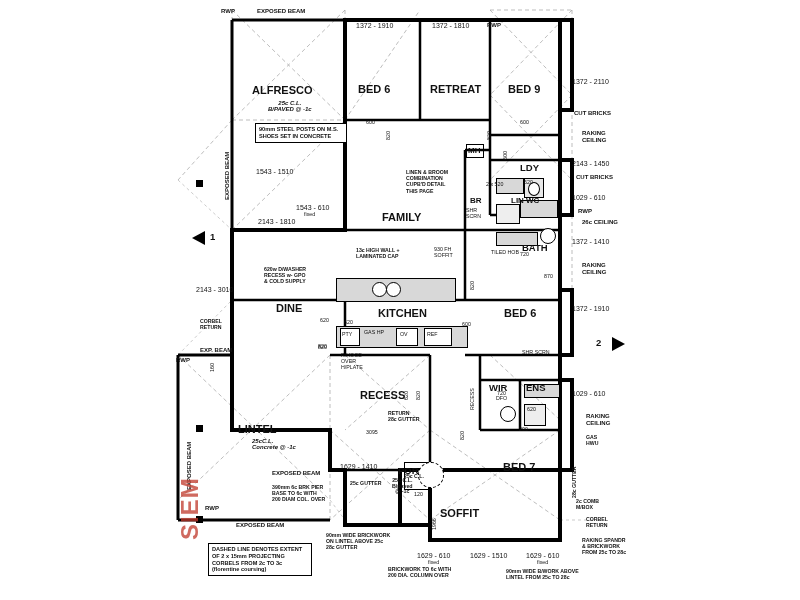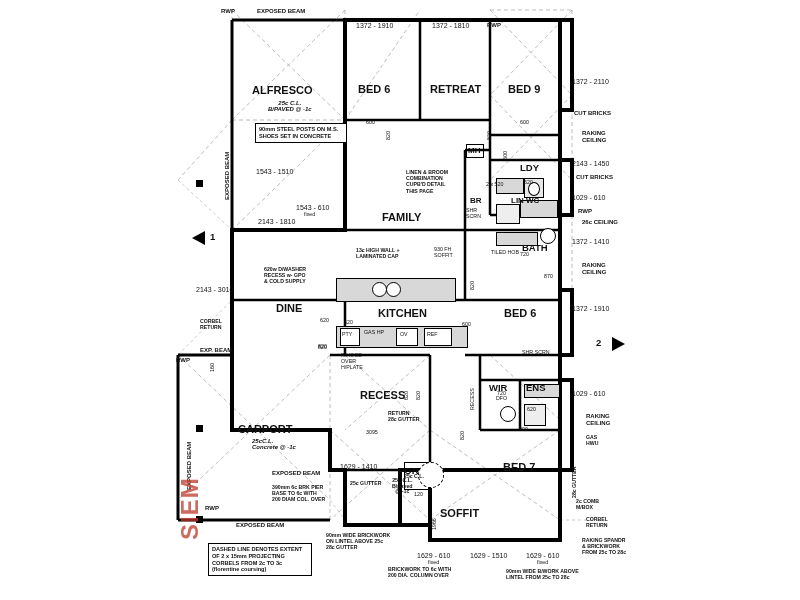--- a/index.html
+++ b/index.html
@@ -170,21 +170,21 @@
   <div class="lbl room" style="left:508px;top:84px;">BED 9</div>
   <div class="lbl room-sm" style="left:520px;top:163px;">LDY</div>
   <div class="lbl room-sm" style="left:522px;top:243px;">BATH</div>
   <div class="lbl room" style="left:382px;top:212px;">FAMILY</div>
   <div class="lbl room" style="left:276px;top:303px;">DINE</div>
   <div class="lbl room" style="left:378px;top:308px;">KITCHEN</div>
   <div class="lbl room" style="left:504px;top:308px;">BED 6</div>
   <div class="lbl room" style="left:360px;top:390px;">RECESS</div>
   <div class="lbl room-sm" style="left:489px;top:383px;">WIR</div>
   <div class="lbl room-sm" style="left:526px;top:383px;">ENS</div>
-  <div class="lbl room" style="left:238px;top:424px;">CARPORT</div>
+  <div class="lbl room" style="left:238px;top:424px;">LINTEL</div>
   <div class="lbl dim6 ital" style="left:252px;top:438px;font-weight:bold;">25cC.L.
 Concrete @ -1c</div>
   <div class="lbl room-sm" style="left:398px;top:466px;">POR</div>
   <div class="lbl room" style="left:503px;top:462px;">BED 7</div>
   <div class="lbl room" style="left:440px;top:508px;">SOFFIT</div>
   <div class="lbl room-xs" style="left:526px;top:197px;">WC</div>
   <div class="lbl room-xs" style="left:472px;top:197px;padding-left:39px;">LIN</div>
   <div class="lbl room-xs" style="left:470px;top:197px;">BR</div>
   <div class="lbl room-xs" style="left:468px;top:147px;">MH</div>
 

